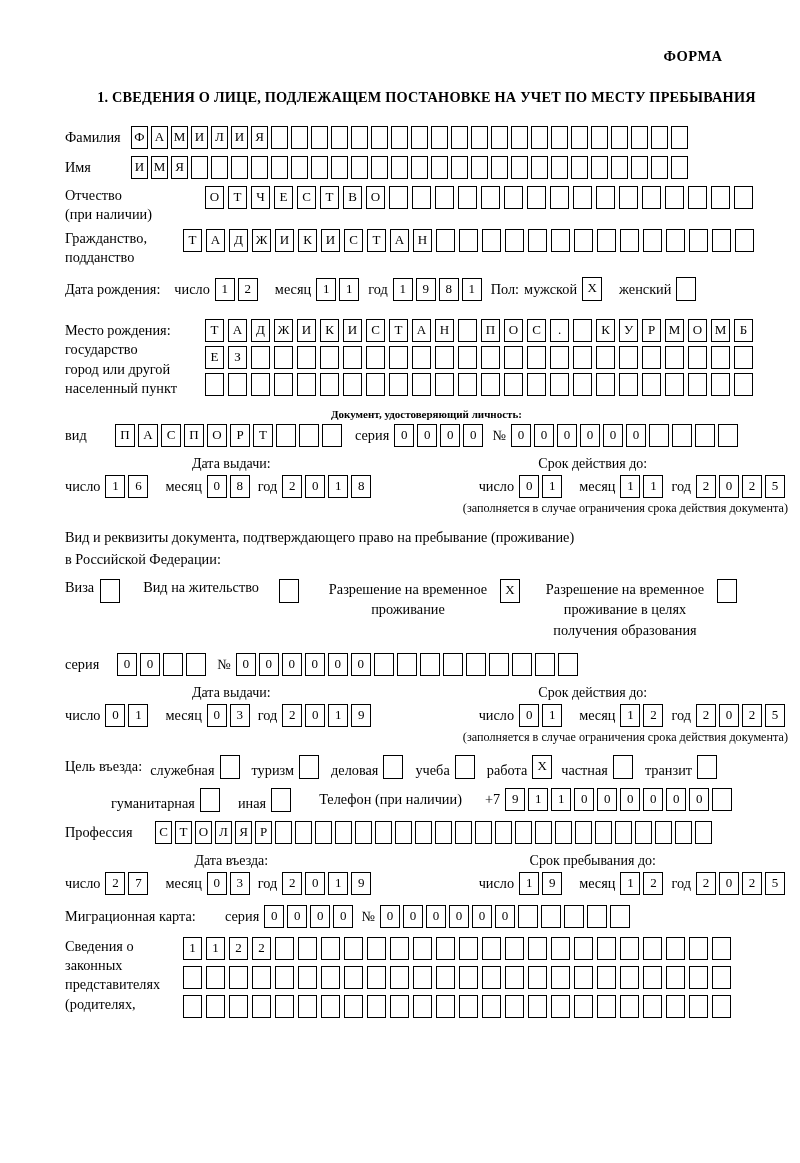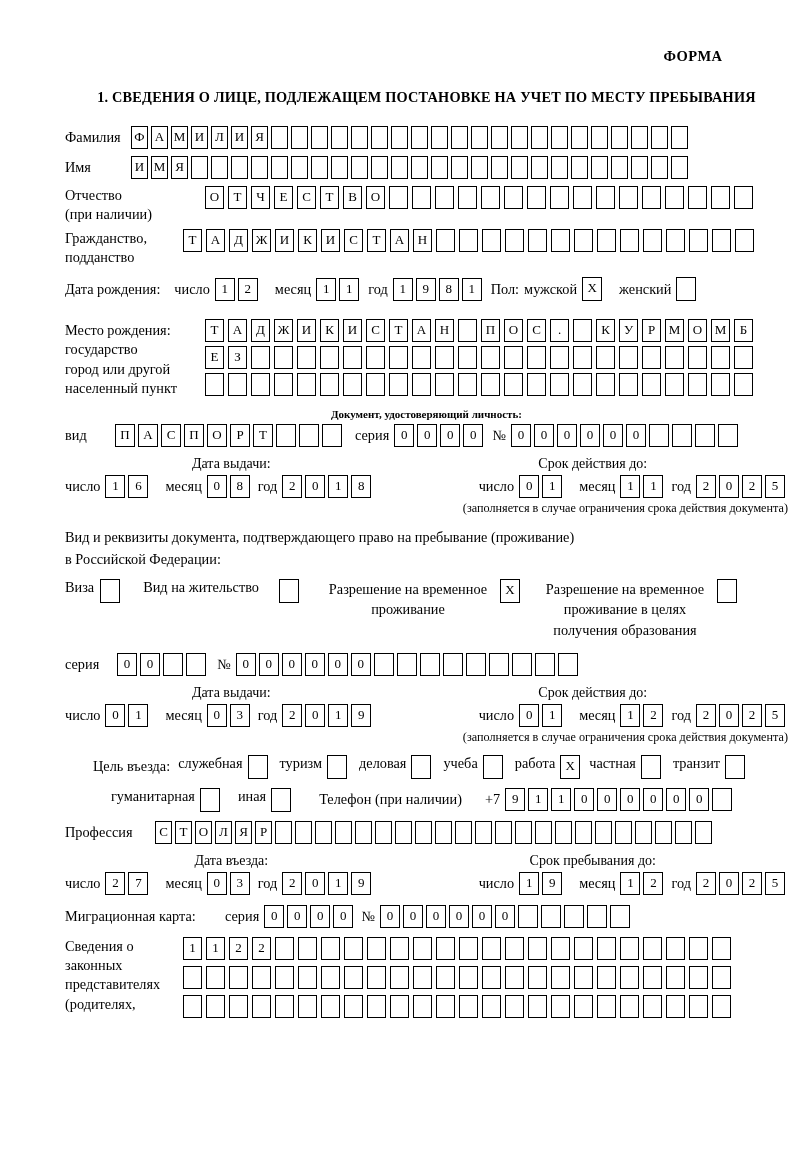--- a/index.html
+++ b/index.html
@@ -38,21 +38,21 @@
   .dtitle{text-align:center;font-size:14px;margin-bottom:3px;}
   .dgroup{display:flex;align-items:center;font-size:14.3px;}
   .dlabel{margin-right:5px;}
   .dlabel.m{margin-left:14px;}
   .dnote{font-size:12.2px;text-align:right;margin-top:3px;}
   .intro{font-size:14.3px;margin-top:10px;line-height:1.55;}
   .permit-row{display:flex;align-items:flex-start;margin-top:8px;font-size:14.3px;}
   .popt{display:flex;align-items:flex-start;}
   .popt .plbl{margin-right:6px;}
   .popt .plbl.c{text-align:center;line-height:1.45;}
-  .opt{display:flex;align-items:flex-start;margin-right:9px;}
+  .opt{display:flex;align-items:flex-end;margin-right:9px;}
   .opt .olbl{margin-right:5px;}
   .rep-wrap{display:flex;align-items:flex-start;margin-top:9px;font-size:14.3px;}
 </style>
 </head>
 <body>
 
 <div class="page">
 
   <div class="forma">ФОРМА</div>
 
@@ -501,21 +501,21 @@
             <span class="cell">0</span>
             <span class="cell">2</span>
             <span class="cell">5</span>
           </span>
       </div>
       <div class="dnote">(заполняется в случае ограничения срока действия документа)</div>
     </div>
   </div>
 
   <div class="row" style="margin-top:10px;">
-    <span class="lbl" style="margin-right:8px;margin-left:28px;">Цель въезда:</span>
+    <span class="lbl" style="margin-right:8px;">Цель въезда:</span>
     <span class="opt">
       <span class="olbl">служебная</span>
       <span class="cells cb">
           <span class="cell"></span>
         </span>
     </span>
     <span class="opt">
       <span class="olbl">туризм</span>
       <span class="cells cb">
           <span class="cell"></span>

